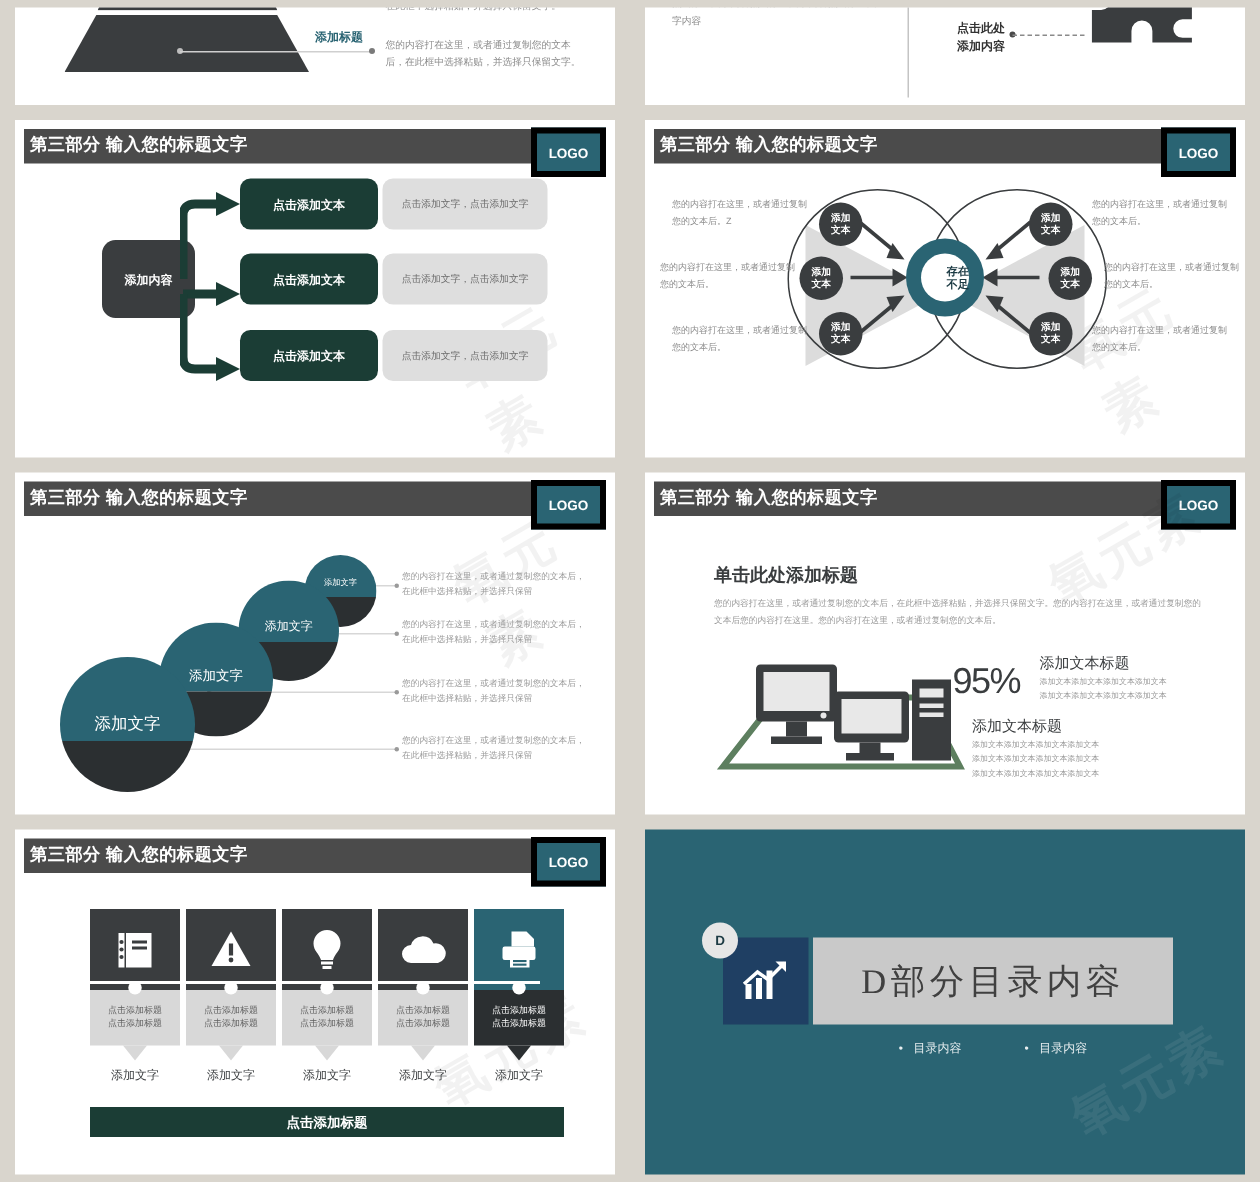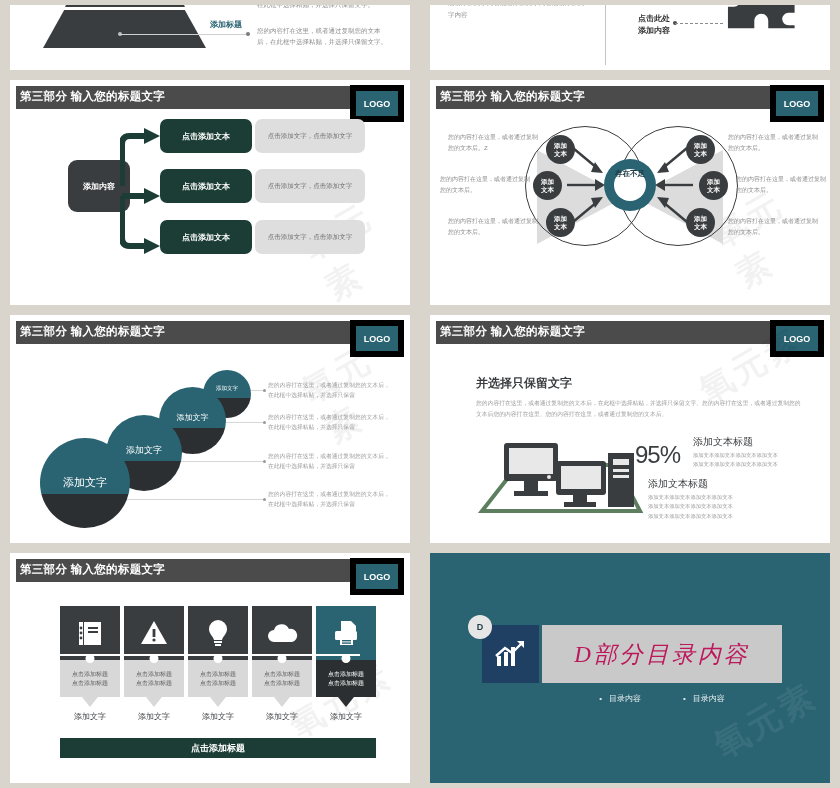--- a/index.html
+++ b/index.html
@@ -25,21 +25,21 @@
     position:absolute;left:6px;right:6px;top:6px;height:23px;
     background:#4b4b4b;
   }
   .hdr-title{
     position:absolute;left:4px;top:3px;
     color:#fff;font-size:11.5px;font-weight:bold;letter-spacing:.3px;
     white-space:nowrap;
   }
   .logo-box{
     position:absolute;right:0px;top:-1px;width:42px;height:25px;
-    background:#2a6473;border:6px solid #000000;
+    background:#2a6473;border:4px solid #000000;
     color:#fff;font-size:9px;font-weight:bold;
     display:flex;align-items:center;justify-content:center;
   }
   .wm{
     position:absolute;color:rgba(0,0,0,.05);font-size:34px;font-weight:bold;
     transform:rotate(-30deg);pointer-events:none;user-select:none;
     letter-spacing:3px;
   }
 
   
@@ -80,21 +80,21 @@
     display:flex;align-items:center;justify-content:center;}
 
   
   .vn-circ{position:absolute;border:1.2px solid #3a3d3f;border-radius:50%;}
   .vn-node{position:absolute;width:29px;height:29px;border-radius:50%;
     background:#3a3d3f;color:#fff;font-size:6.5px;font-weight:bold;line-height:1.15;
     display:flex;flex-direction:column;align-items:center;justify-content:center;}
   .vn-core-out{position:absolute;width:52px;height:52px;border-radius:50%;background:#2a6473;}
   .vn-core-in{position:absolute;width:32px;height:32px;border-radius:50%;background:#fff;
     color:#1d3b44;font-size:7.5px;font-weight:bold;line-height:1.2;
-    display:flex;align-items:flex-start;justify-content:center;}
+    display:flex;flex-direction:column;align-items:flex-end;justify-content:center;}
   .vn-txt{position:absolute;width:90px;color:#8d8d8d;font-size:6px;line-height:1.75;}
 
   
   .lc{position:absolute;border-radius:50%;overflow:hidden;}
   .lc .top{position:absolute;left:0;right:0;top:0;background:#2a6473;}
   .lc .bot{position:absolute;left:0;right:0;bottom:0;background:#2b2f31;}
   .lc .lbl{position:absolute;left:0;right:0;color:#fff;font-weight:normal;
     text-align:center;z-index:3;}
   .lad-line{position:absolute;height:1px;background:#d7d7d7;}
   .lad-dot{position:absolute;width:3px;height:3px;border-radius:50%;background:#9a9a9a;}
@@ -130,22 +130,22 @@
 
   
   .s8{background:#2a6473;}
   .s8-badge{position:absolute;left:38px;top:62px;width:24px;height:24px;border-radius:50%;
     background:#e6e6e6;color:#1d3b44;font-size:9px;font-weight:bold;
     display:flex;align-items:center;justify-content:center;z-index:5;}
   .s8-icon{position:absolute;left:52px;top:72px;width:57px;height:58px;background:#1f3f63;
     display:flex;align-items:center;justify-content:center;z-index:4;}
   .s8-bar{position:absolute;left:112px;top:72px;width:240px;height:58px;background:#c9c9c9;
     display:flex;align-items:center;justify-content:center;}
-  .s8-bar span{color:#be185d;font-family:"Liberation Serif","DejaVu Serif",serif;
-    font-size:23px;letter-spacing:3px;font-style:italic;}
+  .s8-bar span{color:#404040;font-family:"Liberation Serif","DejaVu Serif",serif;
+    font-size:23px;letter-spacing:3px;}
   .s8-sub{position:absolute;left:112px;top:140px;width:240px;
     display:flex;justify-content:center;gap:42px;color:#e7eef0;font-size:8px;}
   .s8-sub .b::before{content:"\2022";margin-right:7px;color:#e7eef0;}
 </style>
 </head>
 <body>
 
 <div class="grid">
 
   <div class="cell">
@@ -337,21 +337,21 @@
   </div>
 
   <div class="cell">
     <div class="slide">
       <div class="hdr">
         <div class="hdr-title">第三部分  输入您的标题文字</div>
         <div class="logo-box">LOGO</div>
       </div>
       <div class="wm" style="left:265px;top:28px;">氧元素</div>
 
-      <div class="s6-h">并选择只保留文字</div>
+      <div class="s6-h">单击此处添加标题</div>
       <div class="s6-p">您的内容打在这里，或者通过复制您的文本后，在此框中选择粘贴，并选择只保留文字。您的内容打在这里，或者通过复制您的文本后您的内容打在这里。您的内容打在这里，或者通过复制您的文本后。</div>
 
       <svg style="position:absolute;left:46px;top:120px;" width="170" height="80">
         <polygon points="6,76 42,30 140,30 164,76" fill="none" stroke="#5d7f5f" stroke-width="4"></polygon>
         <rect x="28" y="8" width="54" height="38" rx="3" fill="#3a3d3f"></rect>
         <rect x="33" y="13" width="44" height="26" fill="#e8e8e8"></rect>
         <circle cx="73" cy="42" r="2" fill="#e8e8e8"></circle>
         <rect x="48" y="46" width="14" height="10" fill="#3a3d3f"></rect>
         <rect x="38" y="56" width="34" height="5" fill="#3a3d3f"></rect>
         <rect x="80" y="26" width="50" height="34" rx="3" fill="#3a3d3f"></rect>

